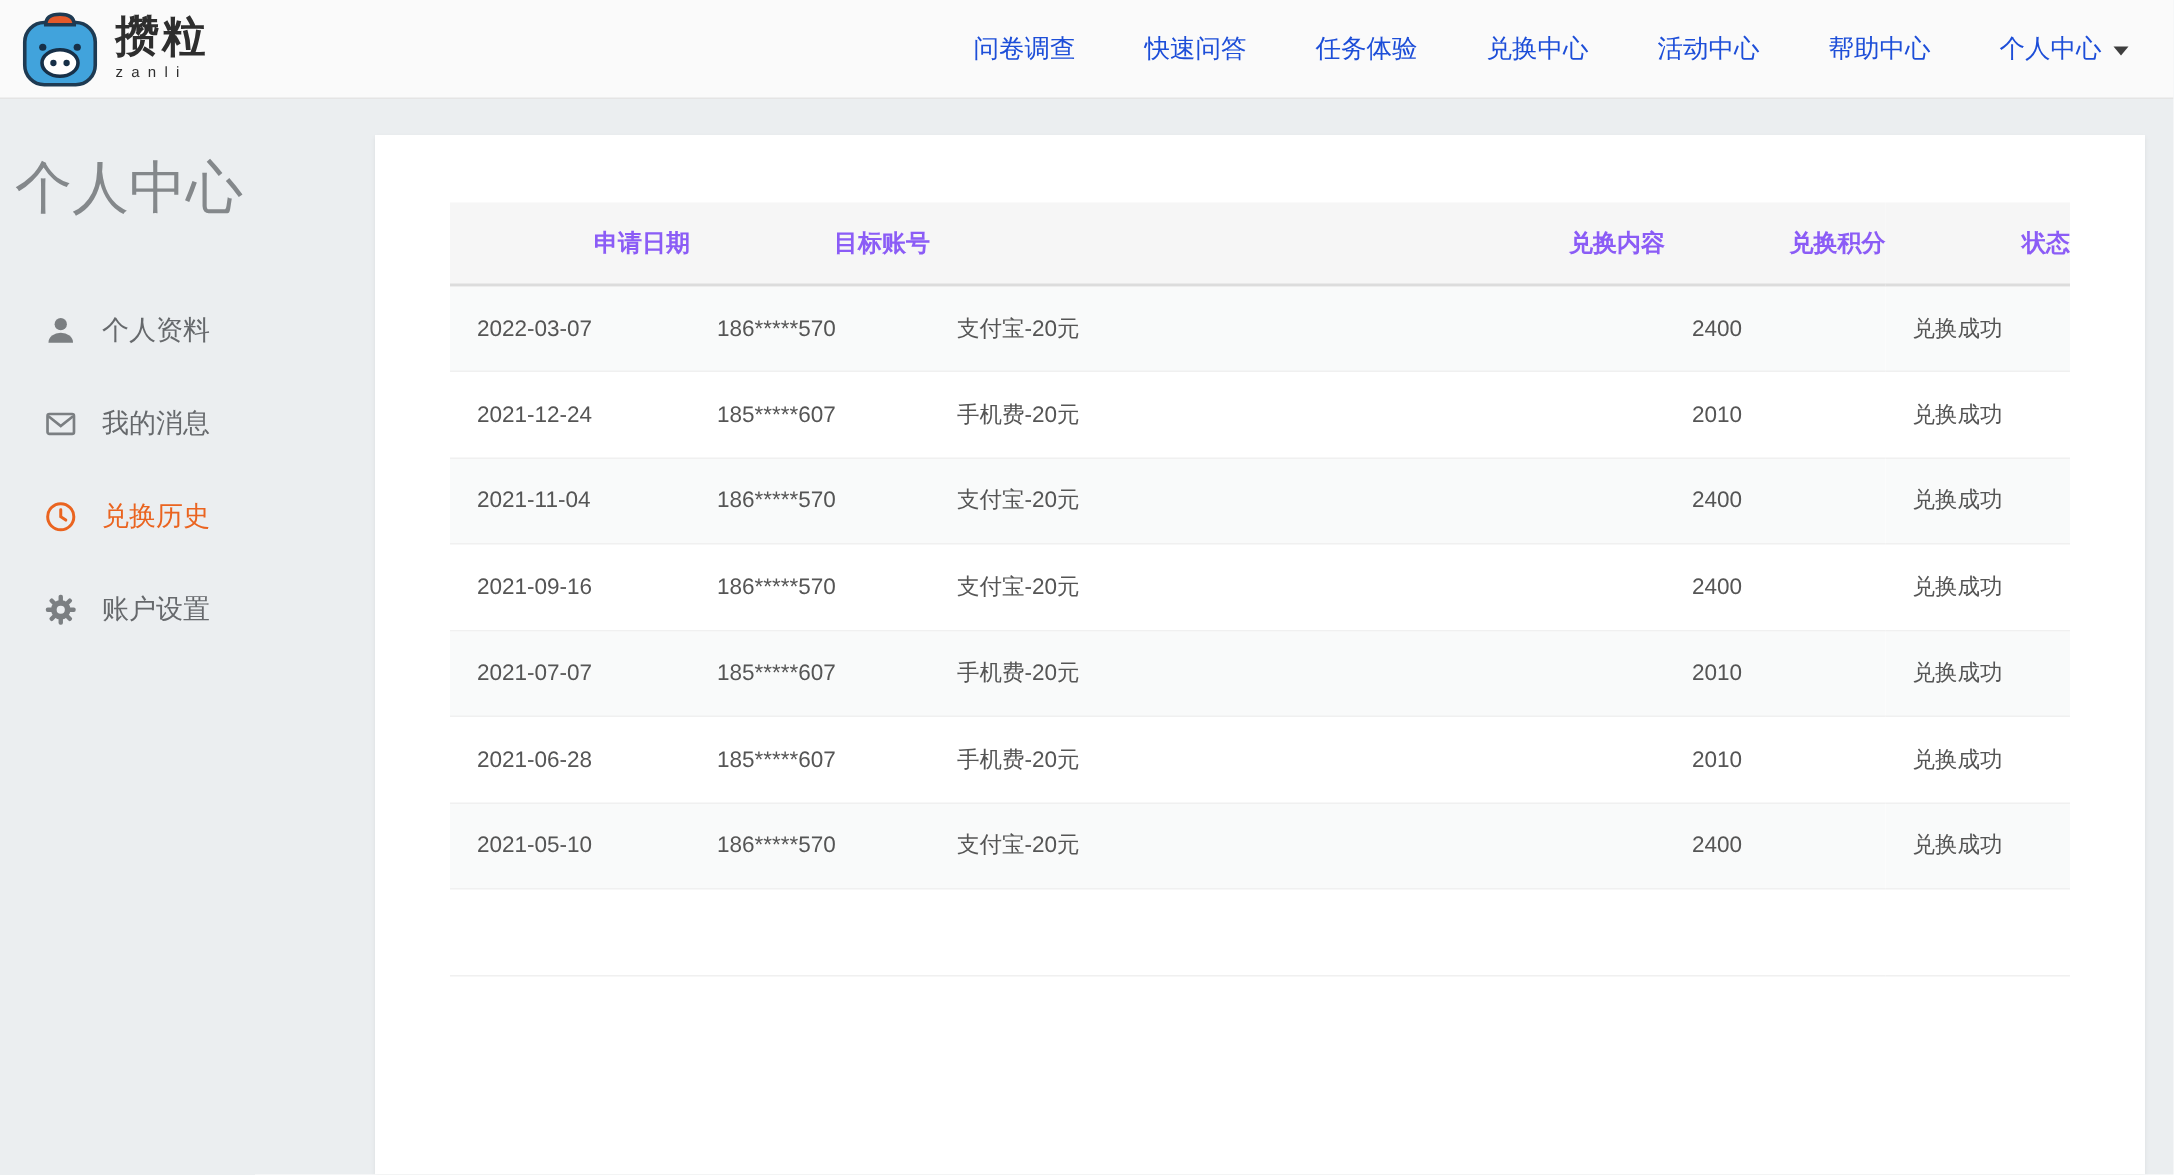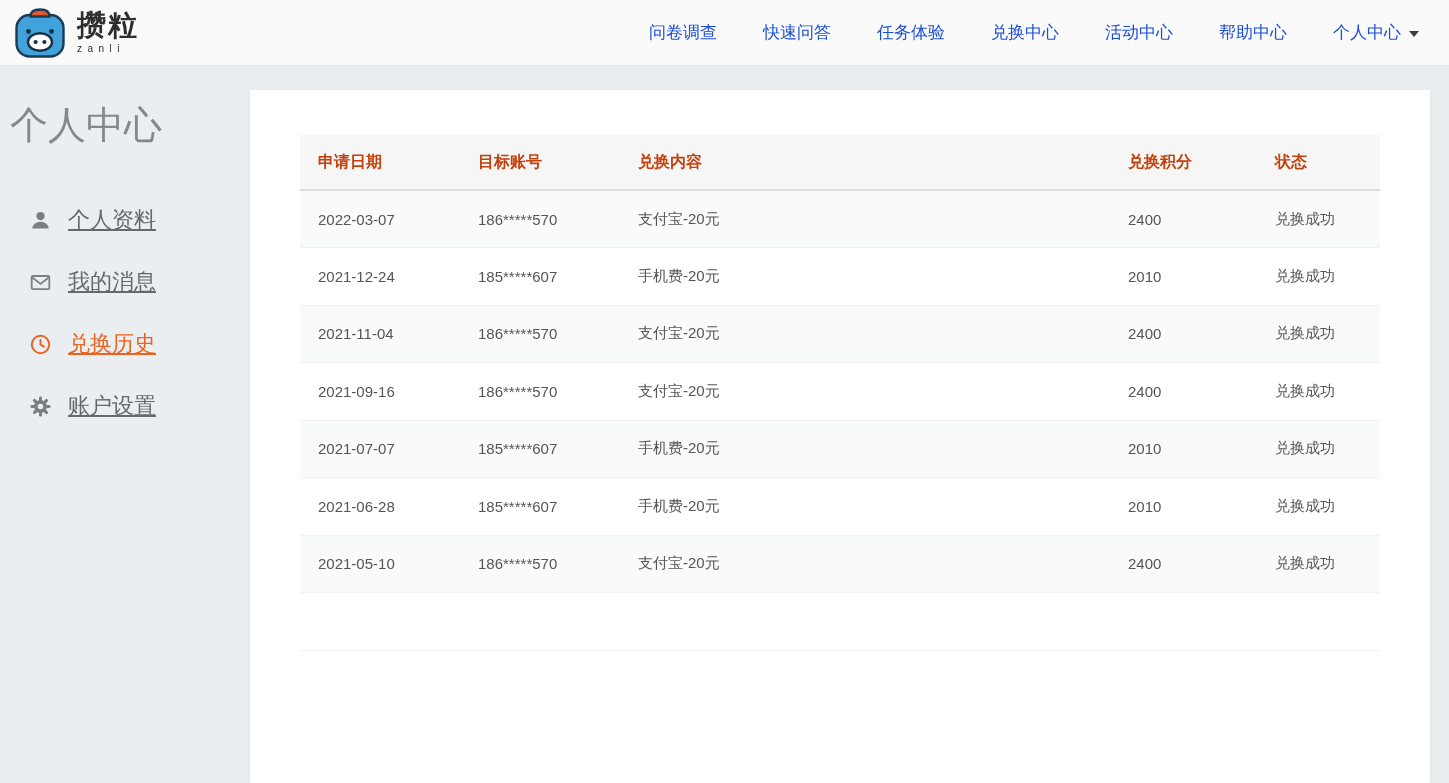--- a/index.html
+++ b/index.html
@@ -34,41 +34,41 @@
 
   
   .layout { display: flex; height: 717px; }
 
   .sidebar { width: 250px; flex: none; padding: 24px 0 0 10px; }
   .side-title { font-size: 38px; color: #84888b; font-weight: 400; margin: 10px 0 38px 0; }
   .side-menu { list-style: none; margin: 0; padding: 0; }
   .side-item {
     display: flex; align-items: center; gap: 17px;
     height: 62px; padding-left: 20px;
-    font-size: 22px; color: #66696c; cursor: pointer; text-decoration: underline;
+    font-size: 18px; color: #66696c; cursor: pointer;
   }
   .side-item .icon { width: 21px; height: 21px; display: inline-flex; color: #7b7f82; }
   .side-item.active, .side-item.active .icon { color: #ea6420; }
 
   .main { flex: 1; padding: 24px 19px 0 0; }
   .card {
     background: #ffffff; height: 100%; overflow: hidden;
     box-shadow: 0 1px 3px rgba(0,0,0,0.07);
     padding: 45px 50px 0 50px;
   }
 
   
   table { width: 100%; border-collapse: collapse; table-layout: fixed; }
   col.c-date    { width: 160px; }
   col.c-account { width: 160px; }
   col.c-content { width: 490px; }
   col.c-points  { width: 147px; }
   thead th {
-    background: #f6f6f6; text-align: left;
-    font-size: 16px; font-weight: bold; color: #c2410c;
+    background: #f6f6f6; text-align: right;
+    font-size: 16px; font-weight: bold; color: #8b5cf6;
     height: 55px; padding: 0 0 0 18px;
     border-bottom: 2px solid #dcdcdc;
   }
   tbody td {
     height: 57.5px; font-size: 15px; color: #555;
     padding: 0 0 0 18px; border-bottom: 1px solid #f0f0f0;
     white-space: nowrap; overflow: hidden;
   }
   tbody tr:nth-child(odd) { background: #f9fafa; }
 </style>

